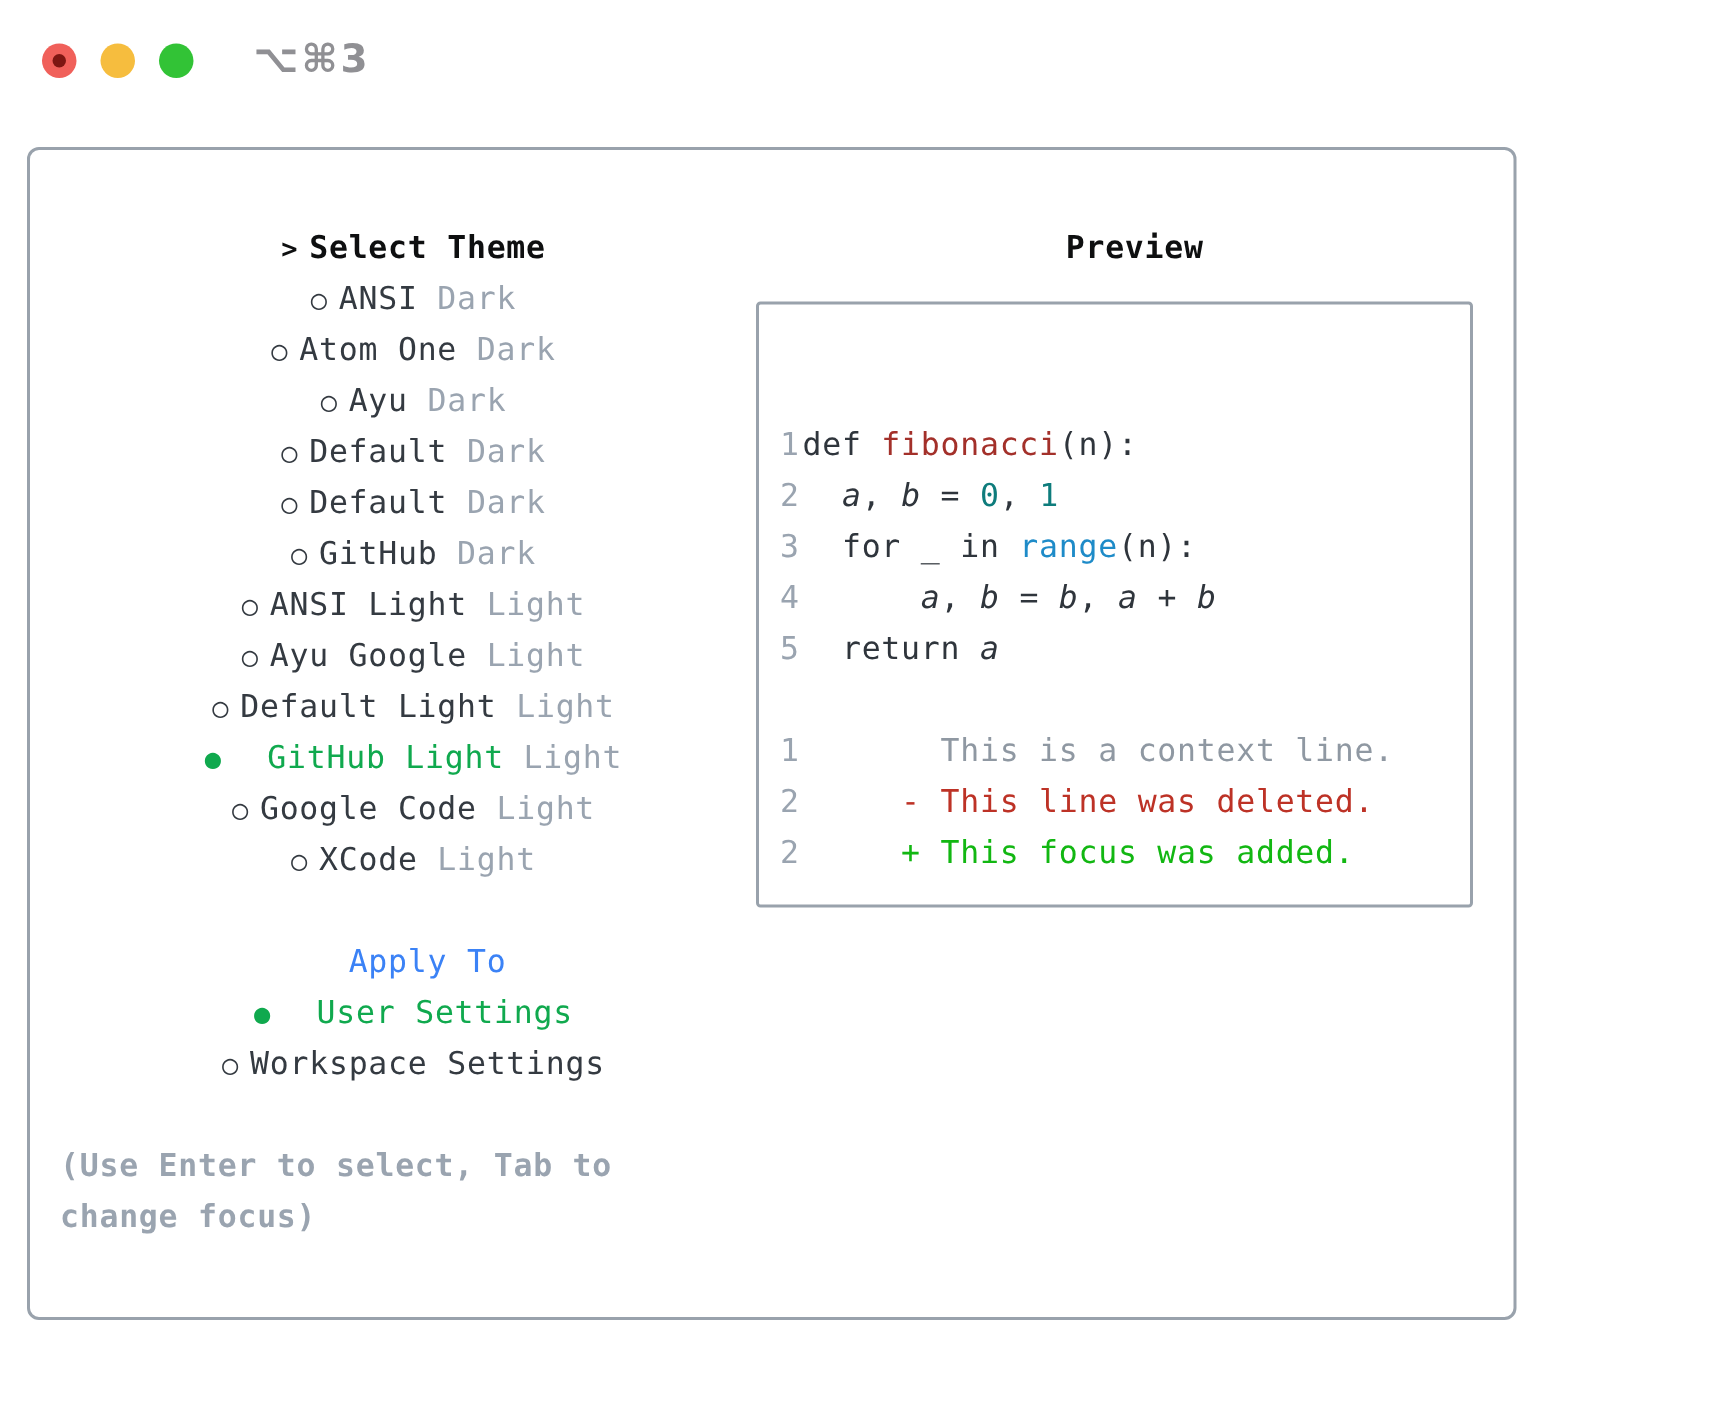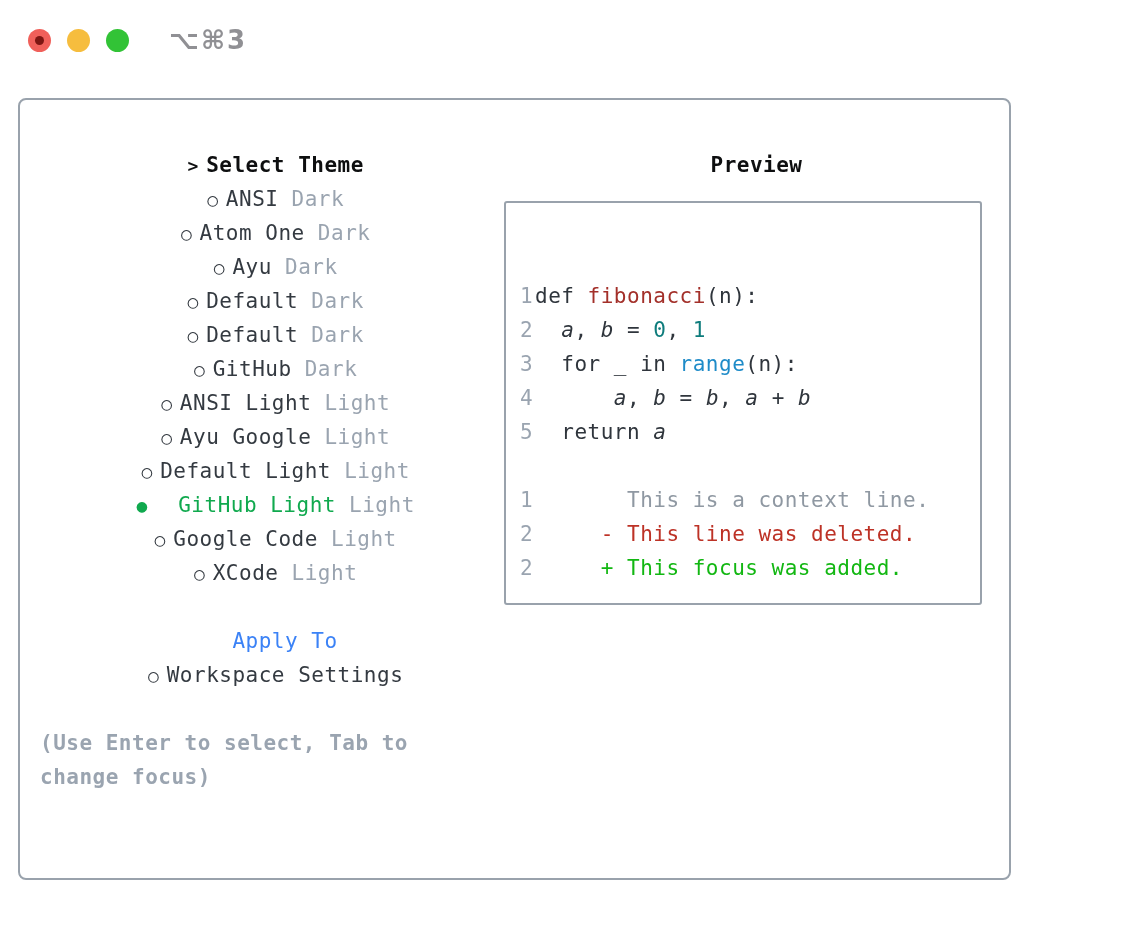--- a/index.html
+++ b/index.html
@@ -103,20 +103,21 @@
           <div class="row"><span class="marker unsel">○</span><span class="item-name">Ayu Google</span><span class="item-variant"> Light</span></div>
           <div class="row"><span class="marker unsel">○</span><span class="item-name">Default Light</span><span class="item-variant"> Light</span></div>
           <div class="row"><span class="marker sel">●</span><span class="item-name sel">GitHub Light</span><span class="item-variant"> Light</span></div>
           <div class="row"><span class="marker unsel">○</span><span class="item-name">Google Code</span><span class="item-variant"> Light</span></div>
           <div class="row"><span class="marker unsel">○</span><span class="item-name">XCode</span><span class="item-variant"> Light</span></div>
         </div>
 
       <div class="blank-row"></div>
       <div class="row apply-title">Apply To</div>
       <div id="apply-list">
+          <div class="row"><span class="marker sel">●</span><span class="item-name sel">User Settings</span></div>
           <div class="row"><span class="marker unsel">○</span><span class="item-name">Workspace Settings</span></div>
         </div>
 
       <div class="blank-row"></div>
       <div id="help-text">
           <div class="help-line">(Use Enter to select, Tab to</div>
           <div class="help-line">change focus)</div>
         </div>
     </div>
 

